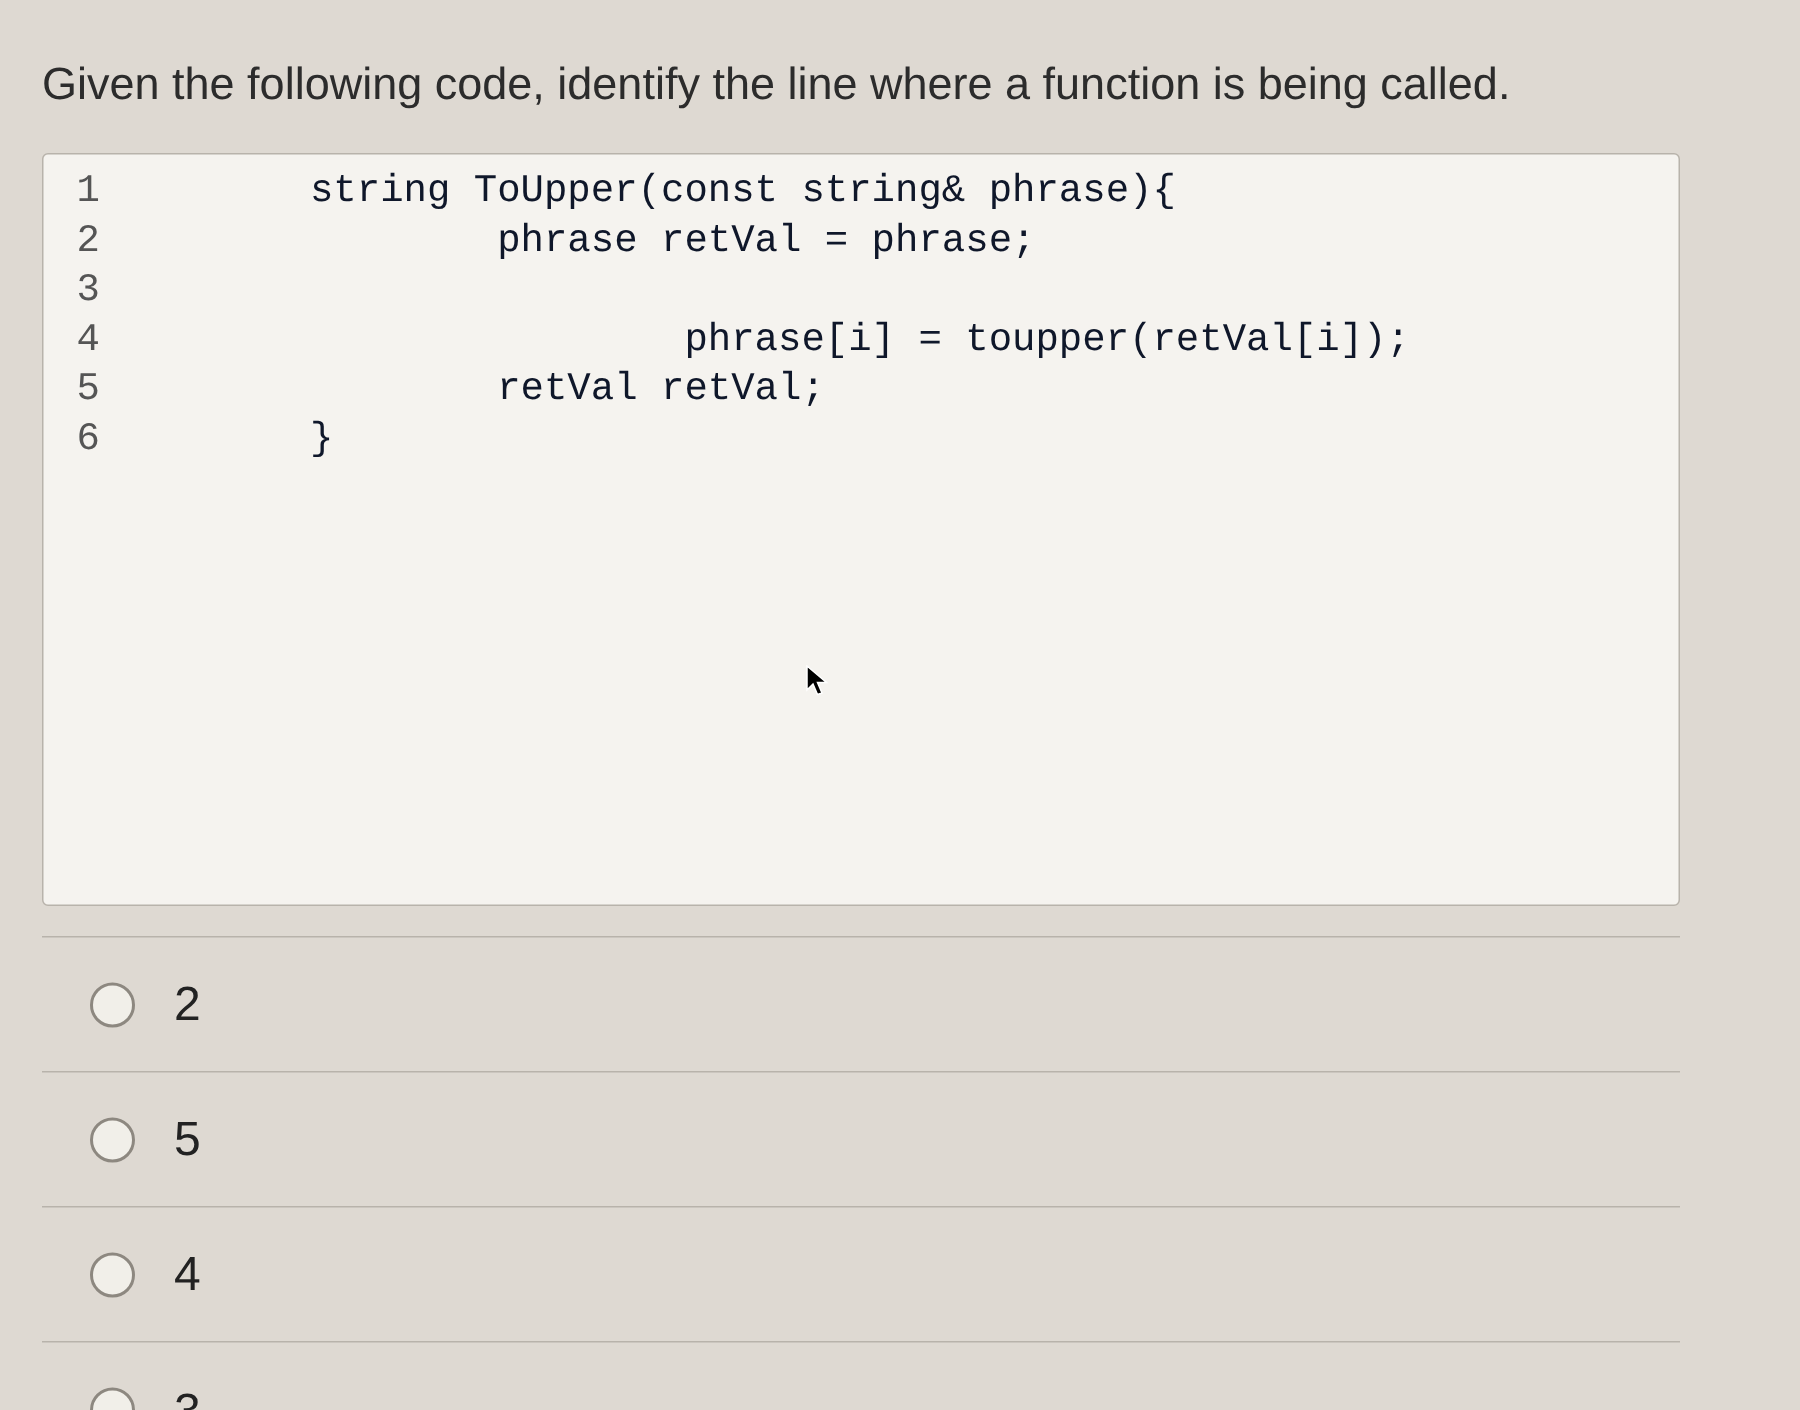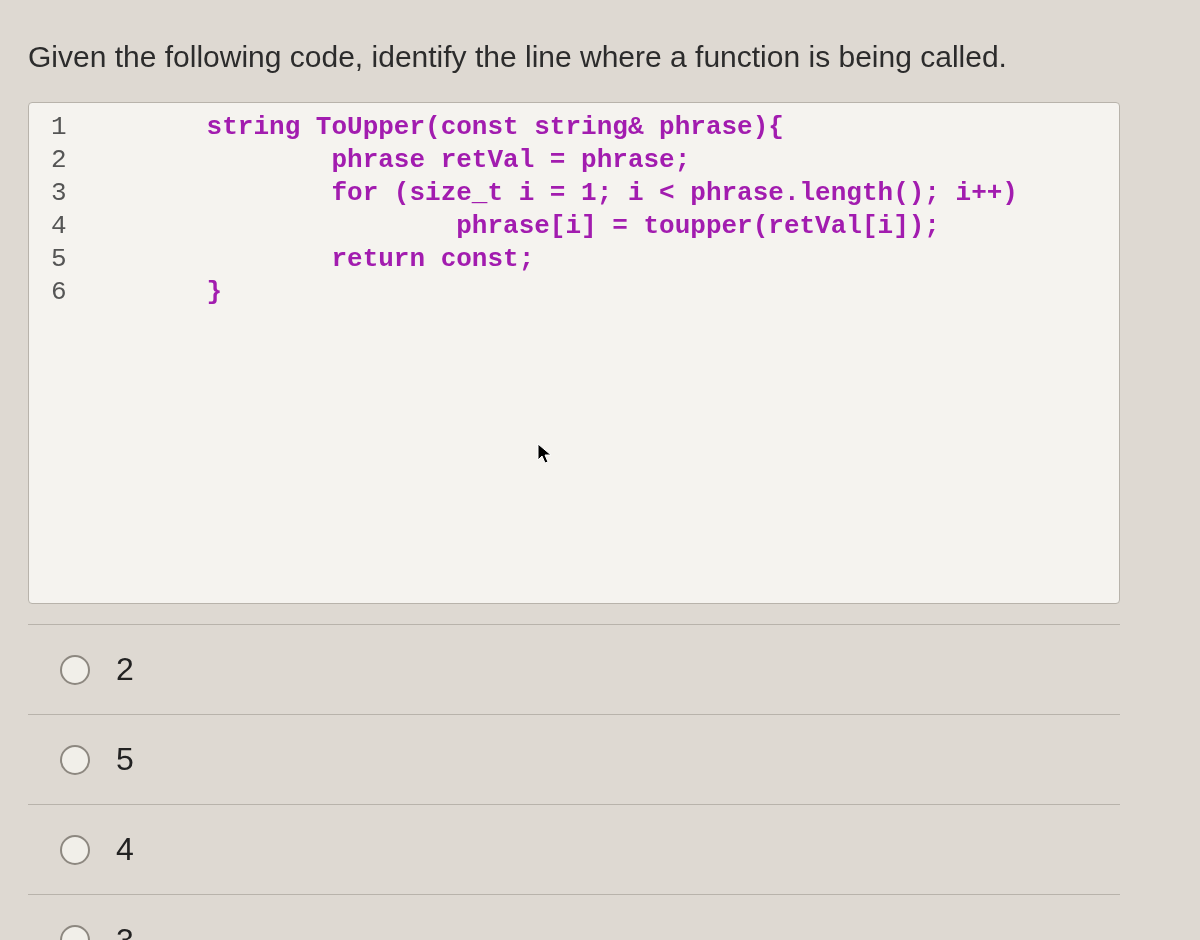--- a/index.html
+++ b/index.html
@@ -42,22 +42,21 @@
   .ln {
     width: 62px;
     text-align: left;
     padding-left: 22px;
     font-family: Consolas, "Courier New", monospace;
     color: #555;
   }
   .code {
     font-family: Consolas, "Courier New", monospace;
     white-space: pre;
-    color: #a21caf;
-    font-weight: bold;
+    color: #0f172a;
   }
   .cursor {
     position: absolute;
     left: 508px;
     top: 340px;
     width: 16px;
     height: 22px;
     pointer-events: none;
   }
   .cursor svg { display: block; }
@@ -101,29 +100,28 @@
     <div class="code-row">
       <span class="ln">1</span>
       <span class="code">      string ToUpper(const string&amp; phrase){</span>
     </div>
     <div class="code-row">
       <span class="ln">2</span>
       <span class="code">              phrase retVal = phrase;</span>
     </div>
     <div class="code-row">
       <span class="ln">3</span>
-      <span class="code">              for (size_t i = 1; i &lt; phrase.length(); i++)</span>
     </div>
     <div class="code-row">
       <span class="ln">4</span>
       <span class="code">                      phrase[i] = toupper(retVal[i]);</span>
     </div>
     <div class="code-row">
       <span class="ln">5</span>
-      <span class="code">              return const;</span>
+      <span class="code">              retVal retVal;</span>
     </div>
     <div class="code-row">
       <span class="ln">6</span>
       <span class="code">      }</span>
     </div>
 
     <div class="cursor">
       <svg viewBox="0 0 16 22" width="16" height="22">
         <path d="M1 1 L1 17 L5 13 L8 20 L11 19 L8 12 L14 12 Z" fill="#000" stroke="#fff" stroke-width="1"></path>
       </svg>

